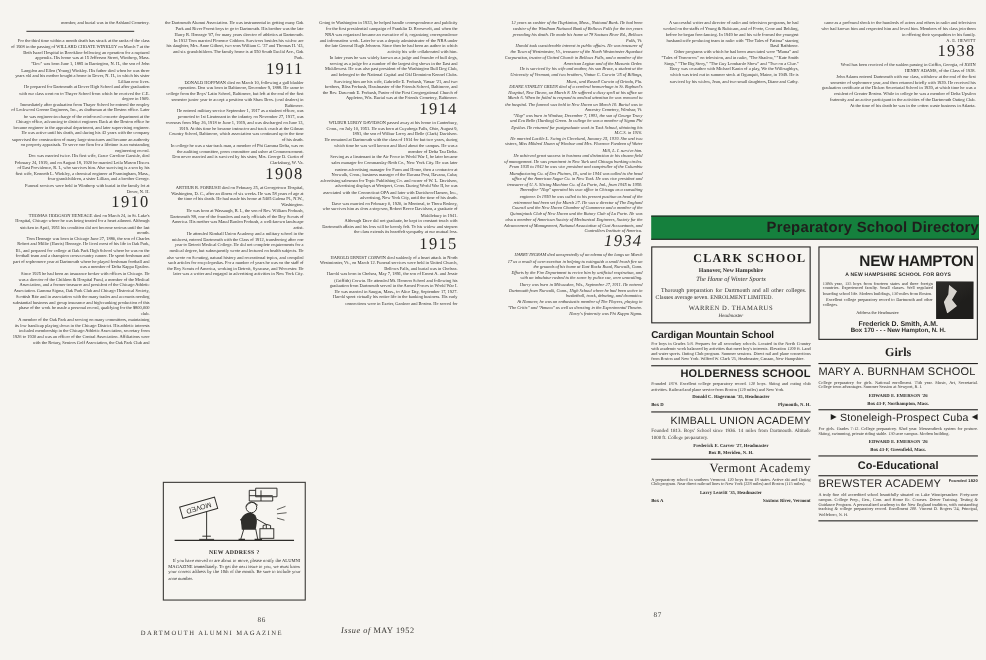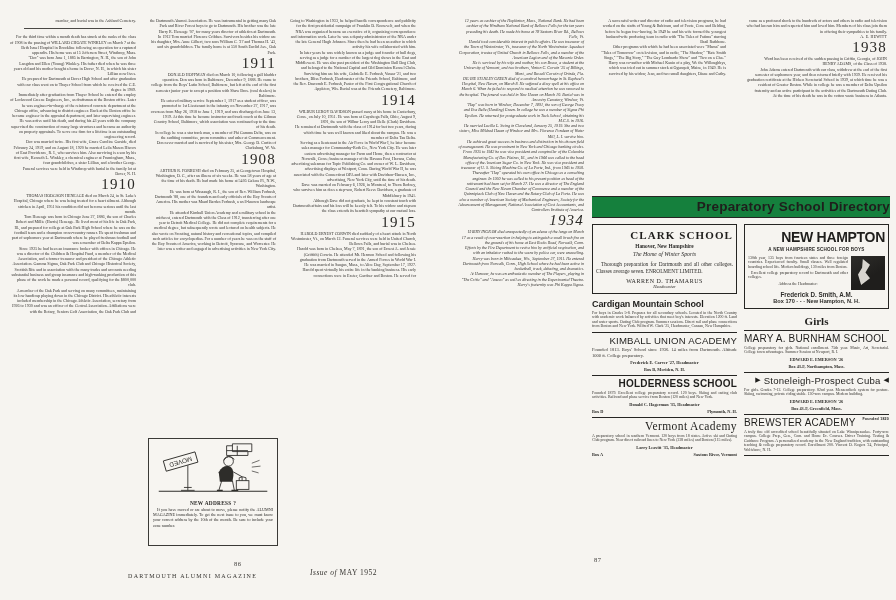--- a/index.html
+++ b/index.html
@@ -253,34 +253,34 @@
           <div class="hm">WARREN D. THAMARUS</div>
           <div class="hmsub">Headmaster</div>
         </div>
 
         <div class="ad">
           <div class="name">Cardigan Mountain School</div>
           <div class="body">For boys in Grades 5-8. Prepares for all secondary schools. Located in the North Country with academic work balanced by activities that meet boy's interests. Elevation 1200 ft. Land and water sports. Outing Club program. Summer sessions. Direct rail and plane connections from Boston and New York. Wilfred W. Clark '25, Headmaster, Canaan, New Hampshire.</div>
         </div>
 
         <div class="ad">
-          <div class="name ctr light" style="font-size:9.6px;">KIMBALL UNION ACADEMY</div>
-          <div class="body" style="font-size:4.5px;line-height:5.4px;">Founded 1813. Boys' School since 1936. 14 miles from Dartmouth. Altitude 1000 ft. College preparatory.</div>
-          <div class="addr">Frederick E. Carver '27, Headmaster</div>
-          <div class="addr">Box B, Meriden, N. H.</div>
-        </div>
-
-        <div class="ad">
           <div class="name ctr light" style="font-size:10px;font-weight:bold;">HOLDERNESS SCHOOL</div>
           <div class="body">Founded 1879. Excellent college preparatory record. 120 boys. Skiing and outing club activities. Railroad and plane service from Boston (120 miles) and New York.</div>
           <div class="addr">Donald C. Hagerman '35, Headmaster</div>
           <div class="addr split">
             <span>Box D</span>
             <span>Plymouth, N. H.</span>
           </div>
+        </div>
+
+        <div class="ad">
+          <div class="name ctr light" style="font-size:9.6px;">KIMBALL UNION ACADEMY</div>
+          <div class="body" style="font-size:4.5px;line-height:5.4px;">Founded 1813. Boys' School since 1936. 14 miles from Dartmouth. Altitude 1000 ft. College preparatory.</div>
+          <div class="addr">Frederick E. Carver '27, Headmaster</div>
+          <div class="addr">Box B, Meriden, N. H.</div>
         </div>
 
         <div class="ad noline">
           <div class="name ctr serif" style="font-size:11.5px;letter-spacing:.4px;font-weight:normal;">Vermont Academy</div>
           <div class="body">A preparatory school in southern Vermont. 120 boys from 18 states. Active ski and Outing Club program. Near direct railroad lines to New York (228 miles) and Boston (115 miles).</div>
           <div class="addr">Larry Leavitt '35, Headmaster</div>
           <div class="addr split">
             <span>Box A</span>
             <span>Saxtons River, Vermont</span>
           </div>
@@ -320,20 +320,23 @@
           <div class="name ctr light" style="font-size:9.6px;">
             <span class="tri">▶</span>
             <span>Stoneleigh-Prospect Cuba</span>
             <span class="tri">◀</span>
           </div>
           <div class="body">For girls. Grades 7-12. College preparatory. 82nd year. Mensendieck system for posture. Skiing, swimming, private riding stable. 130-acre campus. Modern building.</div>
           <div class="addr">EDWARD E. EMERSON '26</div>
           <div class="addr">Box 43-F, Greenfield, Mass.</div>
         </div>
 
+        <div class="seclabel">
+          <span>Co-Educational</span>
+        </div>
 
         <div class="ad">
           <div class="name light" style="font-size:10px;">
             <span class="foundedtag">Founded 1820</span>
             <span>BREWSTER ACADEMY</span>
           </div>
           <div class="body" style="clear:both;">A truly fine old accredited school beautifully situated on Lake Winnipesaukee. Forty-acre campus. College Prep., Gen., Com. and Home Ec. Courses. Driver Training. Testing &amp; Guidance Program. A personalized academy in the New England tradition, with outstanding teaching &amp; college preparatory record. Enrollment 200. Vincent D. Rogers '24, Principal, Wolfeboro, N. H.</div>
         </div>
       </div>
     </div>

